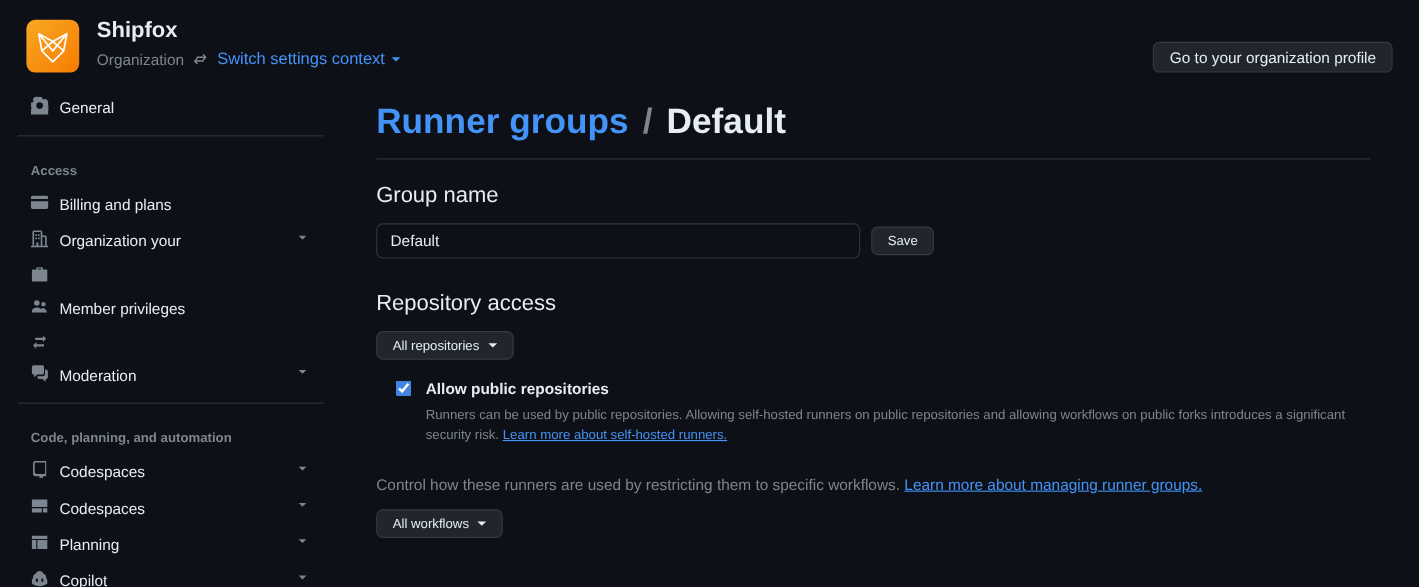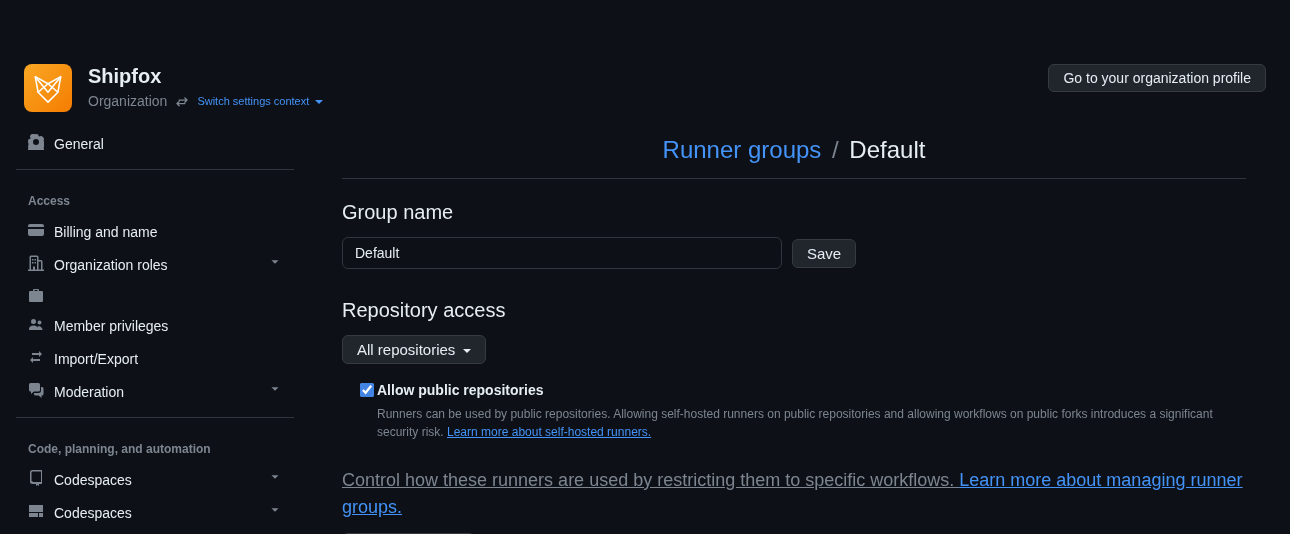--- a/index.html
+++ b/index.html
@@ -23,36 +23,35 @@
     color: var(--fg);
     font-family: -apple-system, BlinkMacSystemFont, "Segoe UI", Helvetica, Arial, sans-serif;
     font-size: 14px;
     line-height: 1.5;
     width: 1290px;
     height: 534px;
     overflow: hidden;
   }
   .header {
     display:flex;
-    align-items:flex-start;
+    align-items:flex-end;
     padding: 16px 24px 8px 24px;
-    margin-top: 48px;
   }
   .avatar {
     width:48px; height:48px;
     border-radius:8px;
     background: linear-gradient(135deg, var(--avatar-start), var(--avatar-end));
     display:flex; align-items:center; justify-content:center;
     flex-shrink:0;
   }
   .avatar svg { width:34px; height:34px; }
   .header-text { margin-left:16px; flex:1 1 auto; display:flex; flex-direction:column; }
   .org-name { font-size:20px; font-weight:600; line-height:1.25; }
   .org-subline { display:flex; align-items:center; gap:8px; font-size:14px; color:var(--fg-muted); margin-top:2px;}
-  .switch-link { color: var(--link); font-size:11px; cursor:pointer; display:inline-flex; align-items:center; gap:4px;}
+  .switch-link { color: var(--link); font-size:15px; cursor:pointer; display:inline-flex; align-items:center; gap:4px;}
   .swap-icon { color: var(--fg-muted); display:inline-flex; }
   .profile-btn {
     background: var(--btn-bg);
     border:1px solid var(--btn-border);
     color: var(--fg);
     padding:5px 14px;
     border-radius:6px;
     font-size:14px;
     font-weight:500;
     cursor:pointer;
@@ -81,26 +80,25 @@
   }
   .nav-icon { width:16px; height:16px; color: var(--fg-muted); flex-shrink:0; display:flex; align-items:center; justify-content:center;}
   .nav-label { flex:1 1 auto; }
   .chev { color: var(--fg-muted); display:flex; }
   .main {
     flex:1 1 auto;
     padding: 12px 24px 0 32px;
     max-width: 960px;
   }
   .breadcrumb {
-    font-size:24px;
-    font-weight:400;
+    font-size:32px;
+    font-weight:700;
     padding-bottom:10px;
     border-bottom:1px solid var(--border);
     margin-bottom:18px;
-    text-align:center;
   }
   .breadcrumb a { color: var(--link); text-decoration:none; }
   .breadcrumb .sep { color: var(--fg-muted); padding:0 4px; }
   h3.section { font-size:20px; font-weight:400; margin:0 0 10px 0; }
   .row { display:flex; align-items:center; gap:10px; }
   input[type=text].text-input {
     background:#0d1117;
     border:1px solid var(--border);
     border-radius:6px;
     color: var(--fg);
@@ -108,37 +106,37 @@
     font-size:14px;
     width:440px;
     height:32px;
   }
   .btn {
     background: var(--btn-bg);
     border:1px solid var(--btn-border);
     color: var(--fg);
     padding:5px 14px;
     border-radius:6px;
-    font-size:15px;
+    font-size:12px;
     font-weight:500;
     cursor:pointer;
     display:inline-flex; align-items:center; gap:6px;
   }
   .section-block { margin-top:26px; }
-  .check-row { display:flex; gap:0; margin-top:16px; margin-left:14px; align-items:flex-start;justify-content:center; }
+  .check-row { display:flex; gap:10px; margin-top:16px; margin-left:14px; align-items:flex-start;justify-content:center; }
   input[type=checkbox].cb {
     width:14px; height:14px; margin-top:3px;
     accent-color: var(--accent);
     cursor:pointer;
   }
   .check-text { flex:1; }
   .check-label { font-weight:600; font-size:14px; }
   .check-desc { color: var(--fg-muted); font-size:12px; margin-top:4px; line-height:1.5;}
   a.inline-link { color: var(--link); text-decoration:underline; cursor:pointer;}
-  .muted-desc { color: var(--fg-muted); font-size:18px; margin:4px 0 12px 0;text-decoration:underline;}
+  .muted-desc { color: var(--fg-muted); font-size:14px; margin:4px 0 12px 0;}
   .caret-down::after {
     content:"";
     display:inline-block;
     width:0;height:0;
     border-left:4px solid transparent;
     border-right:4px solid transparent;
     border-top:4px solid currentColor;
     margin-left:2px;
     vertical-align:middle;
   }
@@ -186,29 +184,29 @@
     <div class="rule"></div>
 
     <div class="nav-group-title">Access</div>
 
     <div class="nav-item">
       <span class="nav-icon">
           <svg viewBox="0 0 16 16" width="16" height="16">
             <path fill="currentColor" d="M0 4a2 2 0 012-2h12a2 2 0 012 2v1H0V4zm0 3h16v5a2 2 0 01-2 2H2a2 2 0 01-2-2V7zm3 3h3v1.5H3V10z"></path>
           </svg>
         </span>
-      <span class="nav-label">Billing and name</span>
+      <span class="nav-label">Billing and plans</span>
     </div>
     <div class="nav-item">
       <span class="nav-icon">
           <svg viewBox="0 0 16 16" width="16" height="16">
             <path fill="currentColor" d="M1.5 14.5V2A1.5 1.5 0 013 .5h6A1.5 1.5 0 0110.5 2v3H13A1.5 1.5 0 0114.5 6.5v8H16V16H0v-1.5h1.5zM3 2v12.5h2v-3h2v3h2V2H3zm7.5 4.5v8H13v-8h-2.5zM4 4h1.5v1.5H4V4zm2.5 0H8v1.5H6.5V4zM4 7h1.5v1.5H4V7zm2.5 0H8v1.5H6.5V7z"></path>
           </svg>
         </span>
-      <span class="nav-label">Organization roles</span>
+      <span class="nav-label">Organization your</span>
       <span class="chev">
           <svg width="14" height="14" viewBox="0 0 16 16">
             <path fill="currentColor" d="M4 6l4 4 4-4"></path>
           </svg>
         </span>
     </div>
     <div class="nav-item">
       <span class="nav-icon">
           <svg viewBox="0 0 16 16" width="16" height="16">
             <path fill="currentColor" d="M5 2a1 1 0 011-1h4a1 1 0 011 1v1h3a1 1 0 011 1v9a1 1 0 01-1 1H2a1 1 0 01-1-1V4a1 1 0 011-1h3V2zm1.5 0v1h3V2h-3z"></path>
@@ -222,21 +220,20 @@
           </svg>
         </span>
       <span class="nav-label">Member privileges</span>
     </div>
     <div class="nav-item">
       <span class="nav-icon">
           <svg viewBox="0 0 16 16" width="16" height="16">
             <path fill="currentColor" d="M11 2l3 3-3 3V6H4V4h7V2zM5 14l-3-3 3-3v2h7v2H5v2z"></path>
           </svg>
         </span>
-      <span class="nav-label">Import/Export</span>
     </div>
     <div class="nav-item">
       <span class="nav-icon">
           <svg viewBox="0 0 16 16" width="16" height="16">
             <path fill="currentColor" d="M1 2.5A1.5 1.5 0 012.5 1h8A1.5 1.5 0 0112 2.5V8a1.5 1.5 0 01-1.5 1.5H6l-3 2.5V9.5H2.5A1.5 1.5 0 011 8V2.5zM13.5 5H14a1.5 1.5 0 011.5 1.5V12A1.5 1.5 0 0114 13.5h-.5V16l-3-2.5H7.5A1.5 1.5 0 016 12v-1h4.5A2.5 2.5 0 0013 8.5V5z"></path>
           </svg>
         </span>
       <span class="nav-label">Moderation</span>
       <span class="chev">
           <svg width="14" height="14" viewBox="0 0 16 16">

